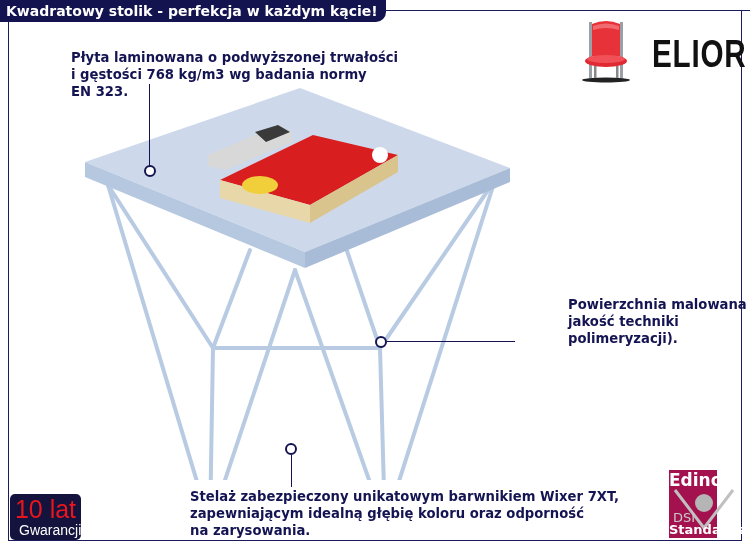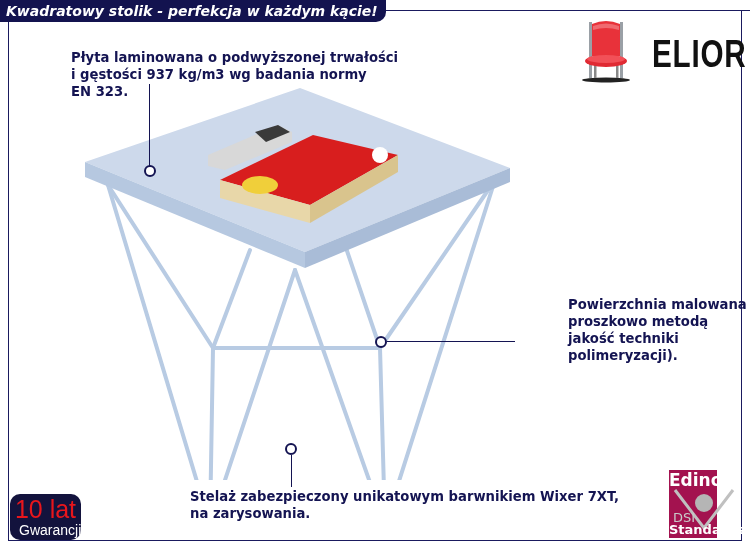--- a/index.html
+++ b/index.html
@@ -1,30 +1,30 @@
 <!DOCTYPE html>
 <html><head>
 <meta charset="utf-8">
 <style>
   html, body { margin:0; padding:0; }
   body { width:750px; height:550px; position:relative; background:#ffffff; overflow:hidden;
          font-family:"DejaVu Sans", "Liberation Sans", sans-serif; }
   .frame-line { position:absolute; background:#1a1a5e; }
   .title-bar { position:absolute; left:0; top:0; height:22px; background:#13134f; color:#fff;
                border-bottom-right-radius:10px; font-weight:bold; font-size:14px; line-height:22px;
-               padding:0 8px 0 6px; white-space:nowrap;font-style:italic; }
+               padding:0 8px 0 6px; white-space:nowrap; }
   .callout { position:absolute; color:#141452; font-weight:bold; font-size:13.2px; line-height:17px;margin-left:46px; }
   .leader { position:absolute; background:#141452; }
   .dot { position:absolute; width:8px; height:8px; border:2px solid #141452; border-radius:50%; background:#fff; }
   .logo { position:absolute; }
   .logo-text { position:absolute; left:652px; top:33px; font-family:"Liberation Sans", sans-serif;
                font-weight:bold; font-size:38px; letter-spacing:1px; color:#111; transform:scaleX(0.78);
                transform-origin:left top; }
   .badge-war { position:absolute; left:10px; top:494px; width:71px; height:46px; background:#13133d;
-               border-radius:10px; text-align:center; }
+               border-radius:5px; text-align:center; }
   .badge-war .big { color:#e8161c; font-family:"Liberation Sans", sans-serif; font-size:25px; line-height:26px; margin-top:2px; }
   .badge-war .small { color:#fff; font-family:"Liberation Sans", sans-serif; font-size:14px; line-height:16px;margin-left:9px; }
   .badge-std { position:absolute; left:669px; top:470px; width:48px; height:68px; background:#a3124f; }
   .badge-std .t1 { position:absolute; left:0; right:0; top:0; text-align:center; color:#fff; font-weight:bold; font-size:17px; }
   .badge-std .t2 { position:absolute; left:4px; top:40px; color:#c9c9c9; font-size:13px; }
   .badge-std .t3 { position:absolute; right:3px; top:40px; color:#c9c9c9; font-size:13px;margin-top:41px; }
   .badge-std .t4 { position:absolute; left:0; right:0; bottom:1px; color:#fff; font-weight:bold; font-size:13px; }
 </style>
 </head>
 <body>
@@ -74,39 +74,39 @@
 
   <polygon points="140,100 233,55 318,75 230,125" fill="#d81e1e"></polygon>
   <polygon points="140,100 230,125 230,143 140,118" fill="#e8d7a9"></polygon>
   <polygon points="230,125 318,75 318,92 230,143" fill="#d9c48d"></polygon>
   <ellipse cx="180" cy="105" rx="18" ry="9" fill="#f0cf3a"></ellipse>
   <circle cx="300" cy="75" r="8" fill="#fff"></circle>
 </svg>
 
 <div class="callout" style="left:25px;top:49px;">
   <div>Płyta laminowana o podwyższonej trwałości</div>
-  <div>i gęstości 937 kg/m3 wg badania normy</div>
+  <div>i gęstości 768 kg/m3 wg badania normy</div>
   <div>EN 323.</div>
 </div>
 <div class="leader" style="left:149px;top:84px;width:1px;height:82px;"></div>
 <div class="dot" style="left:144px;top:165px;"></div>
 
 <div class="callout" style="left:522px;top:296px;">
   <div>Powierzchnia malowana</div>
-  <div>proszkowo metodą</div>
   <div>jakość techniki</div>
   <div>polimeryzacji).</div>
 </div>
 <div class="dot" style="left:375px;top:336px;"></div>
 <div class="leader" style="left:387px;top:341px;width:128px;height:1px;"></div>
 
 <div class="dot" style="left:285px;top:443px;"></div>
 <div class="leader" style="left:291px;top:455px;width:1px;height:32px;"></div>
 <div class="callout" style="left:144px;top:488px;">
   <div>Stelaż zabezpieczony unikatowym barwnikiem Wixer 7XT,</div>
+  <div>zapewniającym idealną głębię koloru oraz odporność</div>
   <div>na zarysowania.</div>
 </div>
 
 <div class="badge-war">
   <div class="big">10 lat</div>
   <div class="small">Gwarancji</div>
 </div>
 
 <div class="badge-std">
   <svg style="position:absolute;left:0;top:0;" width="70" height="68" viewBox="0 0 70 68">

